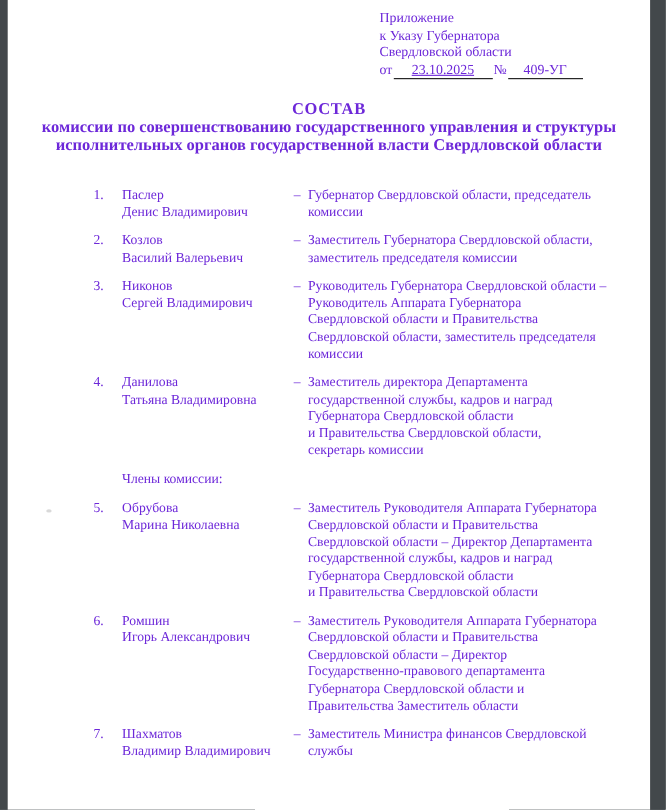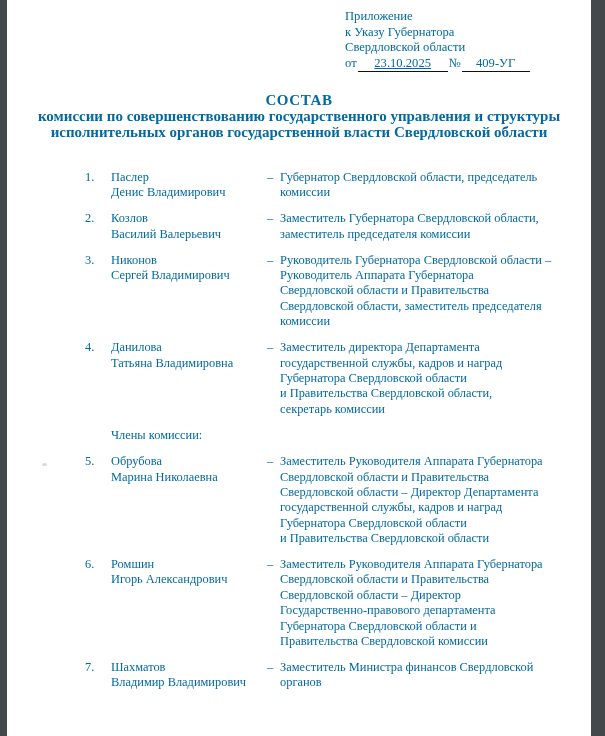--- a/index.html
+++ b/index.html
@@ -31,21 +31,21 @@
   .gutter.left  { left: 0;  width: 7px; }
   .gutter.right { left: 591px; width: 14px; }
 
   #page {
     position: absolute;
     top: 0;
     left: 7px;
     width: 584px;
     height: 736px;
     background: #ffffff;
-    color: #0369a1;
+    color: #6d28d9;
     overflow: hidden;
   }
 
   
   #doc-header {
     position: absolute;
     left: 338px;
     top: 9px;
     font-size: 12.6px;
     line-height: 15.6px;
@@ -233,31 +233,31 @@
             <span class="nline">Ромшин</span>
             <span class="nline">Игорь Александрович</span>
           </div>
           <div class="e-dash">–</div>
           <div class="e-desc">
             <span class="dline">Заместитель Руководителя Аппарата Губернатора</span>
             <span class="dline">Свердловской области и Правительства</span>
             <span class="dline">Свердловской области – Директор</span>
             <span class="dline">Государственно-правового департамента</span>
             <span class="dline">Губернатора Свердловской области и</span>
-            <span class="dline">Правительства Свердловской комиссии</span>
+            <span class="dline">Правительства Заместитель области</span>
           </div>
         </div>
         <div class="entry">
           <div class="e-num">7.</div>
           <div class="e-name">
             <span class="nline">Шахматов</span>
             <span class="nline">Владимир Владимирович</span>
           </div>
           <div class="e-dash">–</div>
           <div class="e-desc">
             <span class="dline">Заместитель Министра финансов Свердловской</span>
-            <span class="dline">органов</span>
+            <span class="dline">службы</span>
           </div>
         </div>
       </div>
 
   </div>
 </div>
 
 </body></html>

